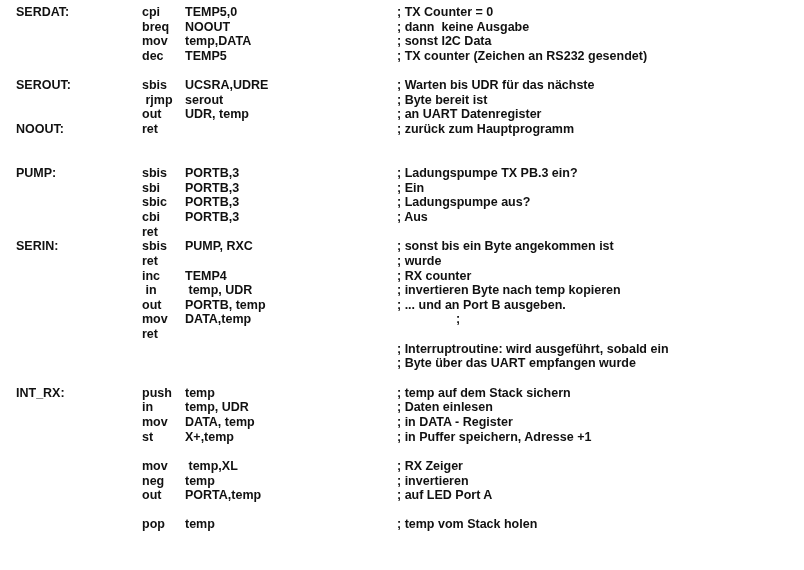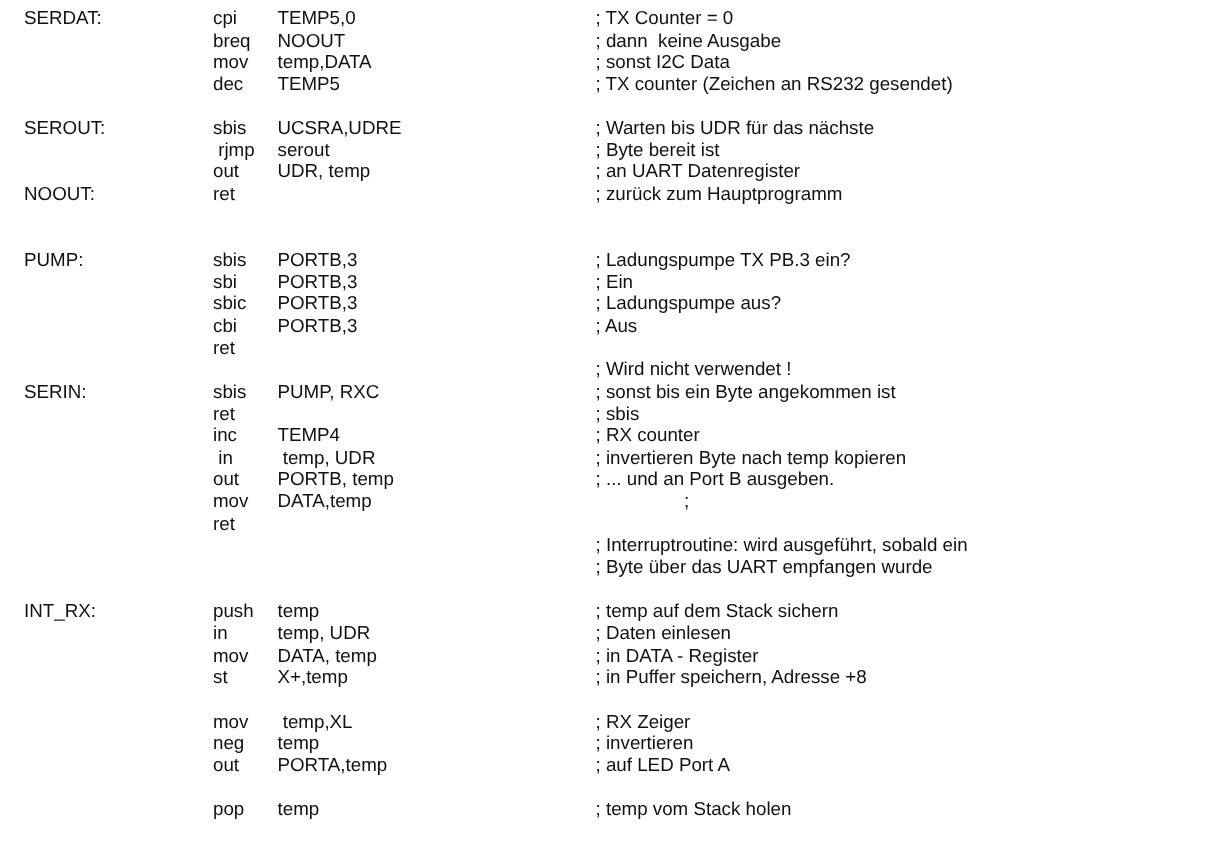--- a/index.html
+++ b/index.html
@@ -1,20 +1,20 @@
 <!DOCTYPE html>
 <html><head>
 <meta charset="utf-8">
 <style>
   html, body { margin: 0; padding: 0; background: #ffffff; }
   body {
     width: 804px; height: 570px; position: relative; overflow: hidden;
     font-family: "Liberation Sans", sans-serif; font-size: 12.5px; color: #111111;
   }
-  .listing { position: absolute; left: 0; top: 5px; width: 804px; }
+  .listing { position: absolute; left: 0; top: 5px; width: 804px; font-weight: bold; }
   .row { position: relative; height: 14.65px; line-height: 14.65px; white-space: pre; }
   .row span { position: absolute; top: 0; }
   .lbl { left: 16px; }
   .mn  { left: 128px; margin-left: 14px; }
   .op  { left: 185px; text-align: right; }
   .cm  { left: 397px; }
 </style>
 </head>
 <body>
 
@@ -28,34 +28,33 @@
     <div class="row"><span class="lbl"></span><span class="mn"> rjmp</span><span class="op">serout</span><span class="cm">; Byte bereit ist</span></div>
     <div class="row"><span class="lbl"></span><span class="mn">out</span><span class="op">UDR, temp</span><span class="cm">; an UART Datenregister</span></div>
     <div class="row"><span class="lbl">NOOUT:</span><span class="mn">ret</span><span class="op"></span><span class="cm">; zurück zum Hauptprogramm</span></div>
     <div class="row"><span class="lbl"></span><span class="mn"></span><span class="op"></span><span class="cm"></span></div>
     <div class="row"><span class="lbl"></span><span class="mn"></span><span class="op"></span><span class="cm"></span></div>
     <div class="row"><span class="lbl">PUMP:</span><span class="mn">sbis</span><span class="op">PORTB,3</span><span class="cm">; Ladungspumpe TX PB.3 ein?</span></div>
     <div class="row"><span class="lbl"></span><span class="mn">sbi</span><span class="op">PORTB,3</span><span class="cm">; Ein</span></div>
     <div class="row"><span class="lbl"></span><span class="mn">sbic</span><span class="op">PORTB,3</span><span class="cm">; Ladungspumpe aus?</span></div>
     <div class="row"><span class="lbl"></span><span class="mn">cbi</span><span class="op">PORTB,3</span><span class="cm">; Aus</span></div>
     <div class="row"><span class="lbl"></span><span class="mn">ret</span><span class="op"></span><span class="cm"></span></div>
-    <div class="row"><span class="lbl"></span><span class="mn"></span><span class="op"></span><span class="cm">; Wird nicht verwendet !</span></div>
     <div class="row"><span class="lbl">SERIN:</span><span class="mn">sbis</span><span class="op">PUMP, RXC</span><span class="cm">; sonst bis ein Byte angekommen ist</span></div>
-    <div class="row"><span class="lbl"></span><span class="mn">ret</span><span class="op"></span><span class="cm">; sbis</span></div>
+    <div class="row"><span class="lbl"></span><span class="mn">ret</span><span class="op"></span><span class="cm">; wurde</span></div>
     <div class="row"><span class="lbl"></span><span class="mn">inc</span><span class="op">TEMP4</span><span class="cm">; RX counter</span></div>
     <div class="row"><span class="lbl"></span><span class="mn"> in</span><span class="op"> temp, UDR</span><span class="cm">; invertieren Byte nach temp kopieren</span></div>
     <div class="row"><span class="lbl"></span><span class="mn">out</span><span class="op">PORTB, temp</span><span class="cm">; ... und an Port B ausgeben.</span></div>
     <div class="row"><span class="lbl"></span><span class="mn">mov</span><span class="op">DATA,temp</span><span class="cm">                 ;</span></div>
     <div class="row"><span class="lbl"></span><span class="mn">ret</span><span class="op"></span><span class="cm"></span></div>
     <div class="row"><span class="lbl"></span><span class="mn"></span><span class="op"></span><span class="cm">; Interruptroutine: wird ausgeführt, sobald ein</span></div>
     <div class="row"><span class="lbl"></span><span class="mn"></span><span class="op"></span><span class="cm">; Byte über das UART empfangen wurde</span></div>
     <div class="row"><span class="lbl"></span><span class="mn"></span><span class="op"></span><span class="cm"></span></div>
     <div class="row"><span class="lbl">INT_RX:</span><span class="mn">push</span><span class="op">temp</span><span class="cm">; temp auf dem Stack sichern</span></div>
     <div class="row"><span class="lbl"></span><span class="mn">in</span><span class="op">temp, UDR</span><span class="cm">; Daten einlesen</span></div>
     <div class="row"><span class="lbl"></span><span class="mn">mov</span><span class="op">DATA, temp</span><span class="cm">; in DATA - Register</span></div>
-    <div class="row"><span class="lbl"></span><span class="mn">st</span><span class="op">X+,temp</span><span class="cm">; in Puffer speichern, Adresse +8</span></div>
+    <div class="row"><span class="lbl"></span><span class="mn">st</span><span class="op">X+,temp</span><span class="cm">; in Puffer speichern, Adresse +1</span></div>
     <div class="row"><span class="lbl"></span><span class="mn"></span><span class="op"></span><span class="cm"></span></div>
     <div class="row"><span class="lbl"></span><span class="mn">mov</span><span class="op"> temp,XL</span><span class="cm">; RX Zeiger</span></div>
     <div class="row"><span class="lbl"></span><span class="mn">neg</span><span class="op">temp</span><span class="cm">; invertieren</span></div>
     <div class="row"><span class="lbl"></span><span class="mn">out</span><span class="op">PORTA,temp</span><span class="cm">; auf LED Port A</span></div>
     <div class="row"><span class="lbl"></span><span class="mn"></span><span class="op"></span><span class="cm"></span></div>
     <div class="row"><span class="lbl"></span><span class="mn">pop</span><span class="op">temp</span><span class="cm">; temp vom Stack holen</span></div>
   </div>
 
 </body></html>

